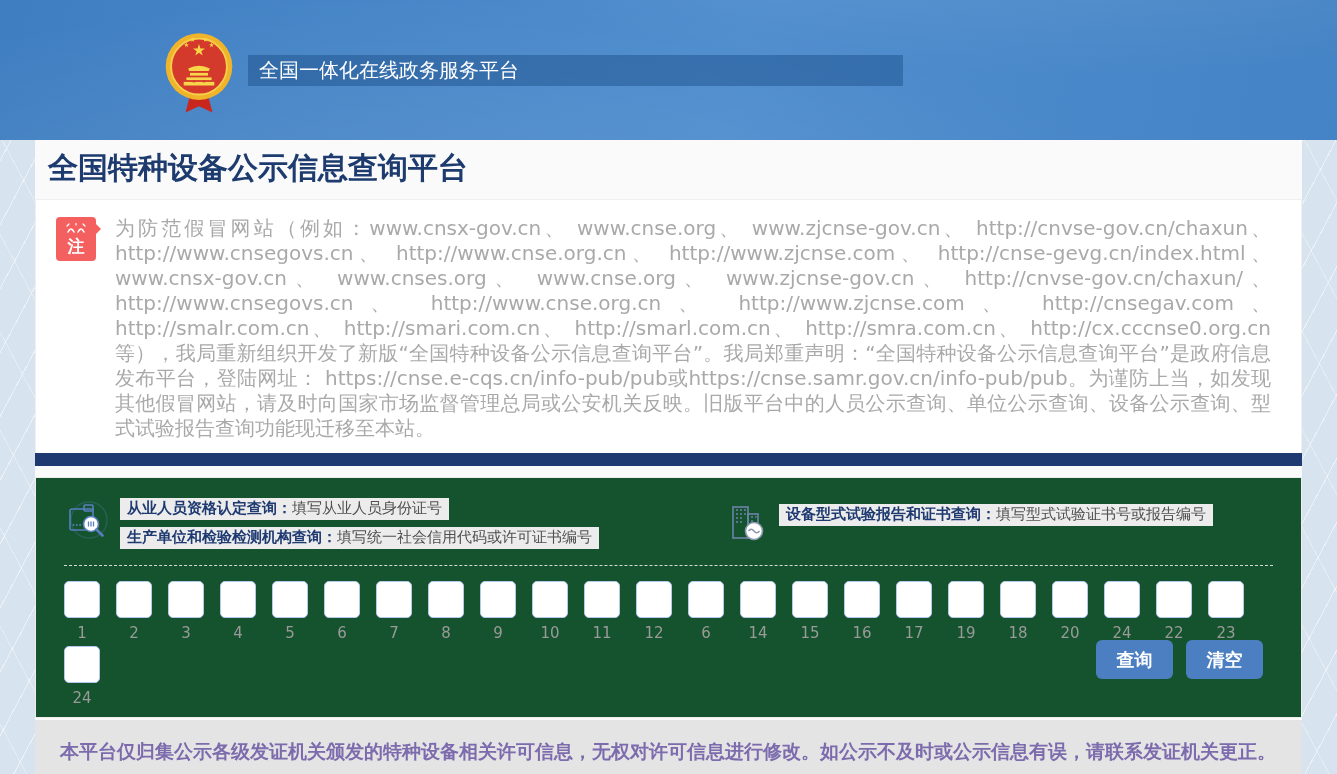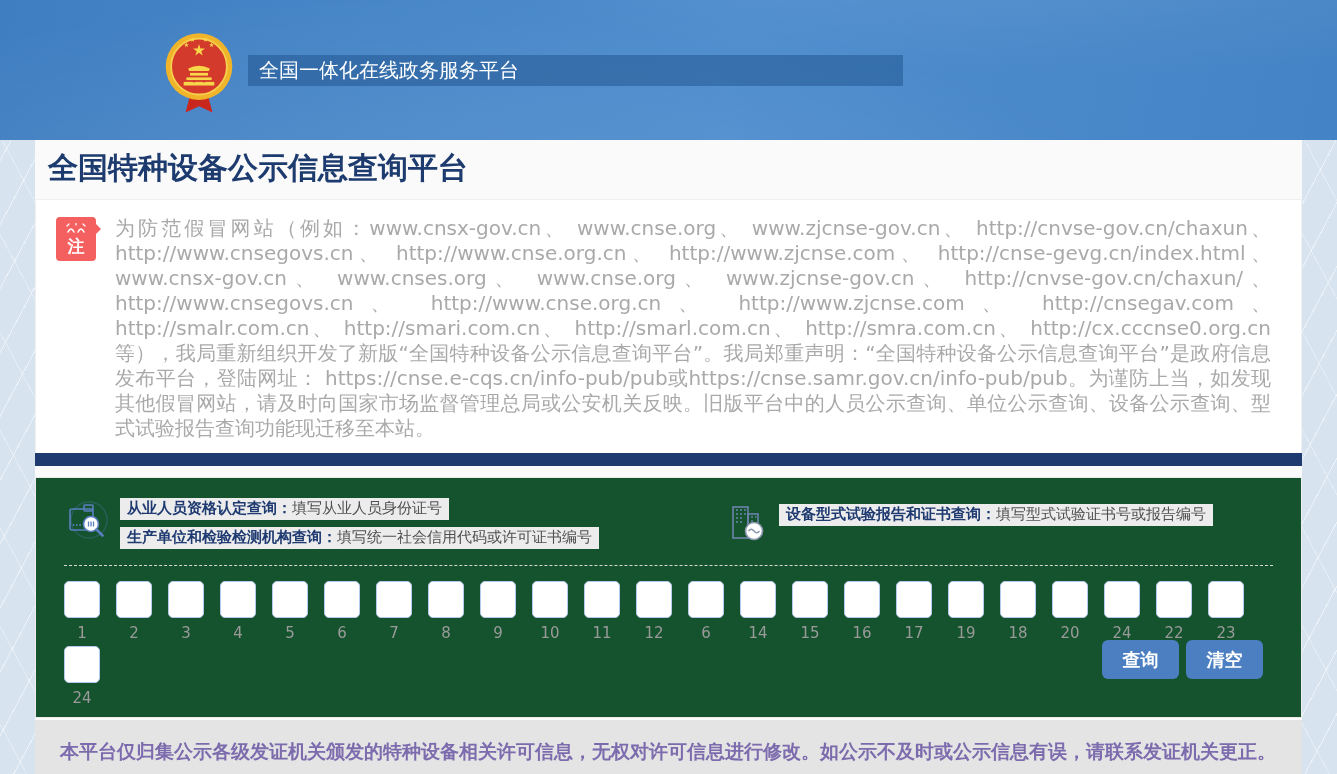--- a/index.html
+++ b/index.html
@@ -95,21 +95,21 @@
     display:flex; flex-wrap:wrap; column-gap:16px; row-gap:1px;
   }
   .cell { width:36px; text-align:center; }
   .cell-input {
     width:36px; height:37px; display:block;
     border:1px solid #b5c9ee; border-radius:5px;
     background:#fff; outline:none; text-align:center; font-size:18px; color:#333;
   }
   .cell-num { margin-top:6px; margin-bottom:3px; height:18px; font-size:15px; color:#9a9a9a; }
 
-  .btn-row { position:absolute; right:38px; top:162px; display:flex; gap:7px; }
+  .btn-row { position:absolute; right:38px; top:162px; display:flex; gap:13px; }
   .btn {
     width:77px; height:39px; border:none; border-radius:6px;
     background:#4c7fc1; color:#fff; font-size:18px; font-weight:bold;
     font-family:inherit; cursor:pointer;
   }
 
   
   .footer-box { margin-top:2px; background:#e4e4e4; padding:15px 25px 13px; }
   .disclaimer { color:#7c6bad; font-weight:bold; font-size:19px; line-height:33px; }
   .contact-row { display:flex; align-items:center; margin-top:11px; color:#7c6bad; font-weight:bold; font-size:15px; }

